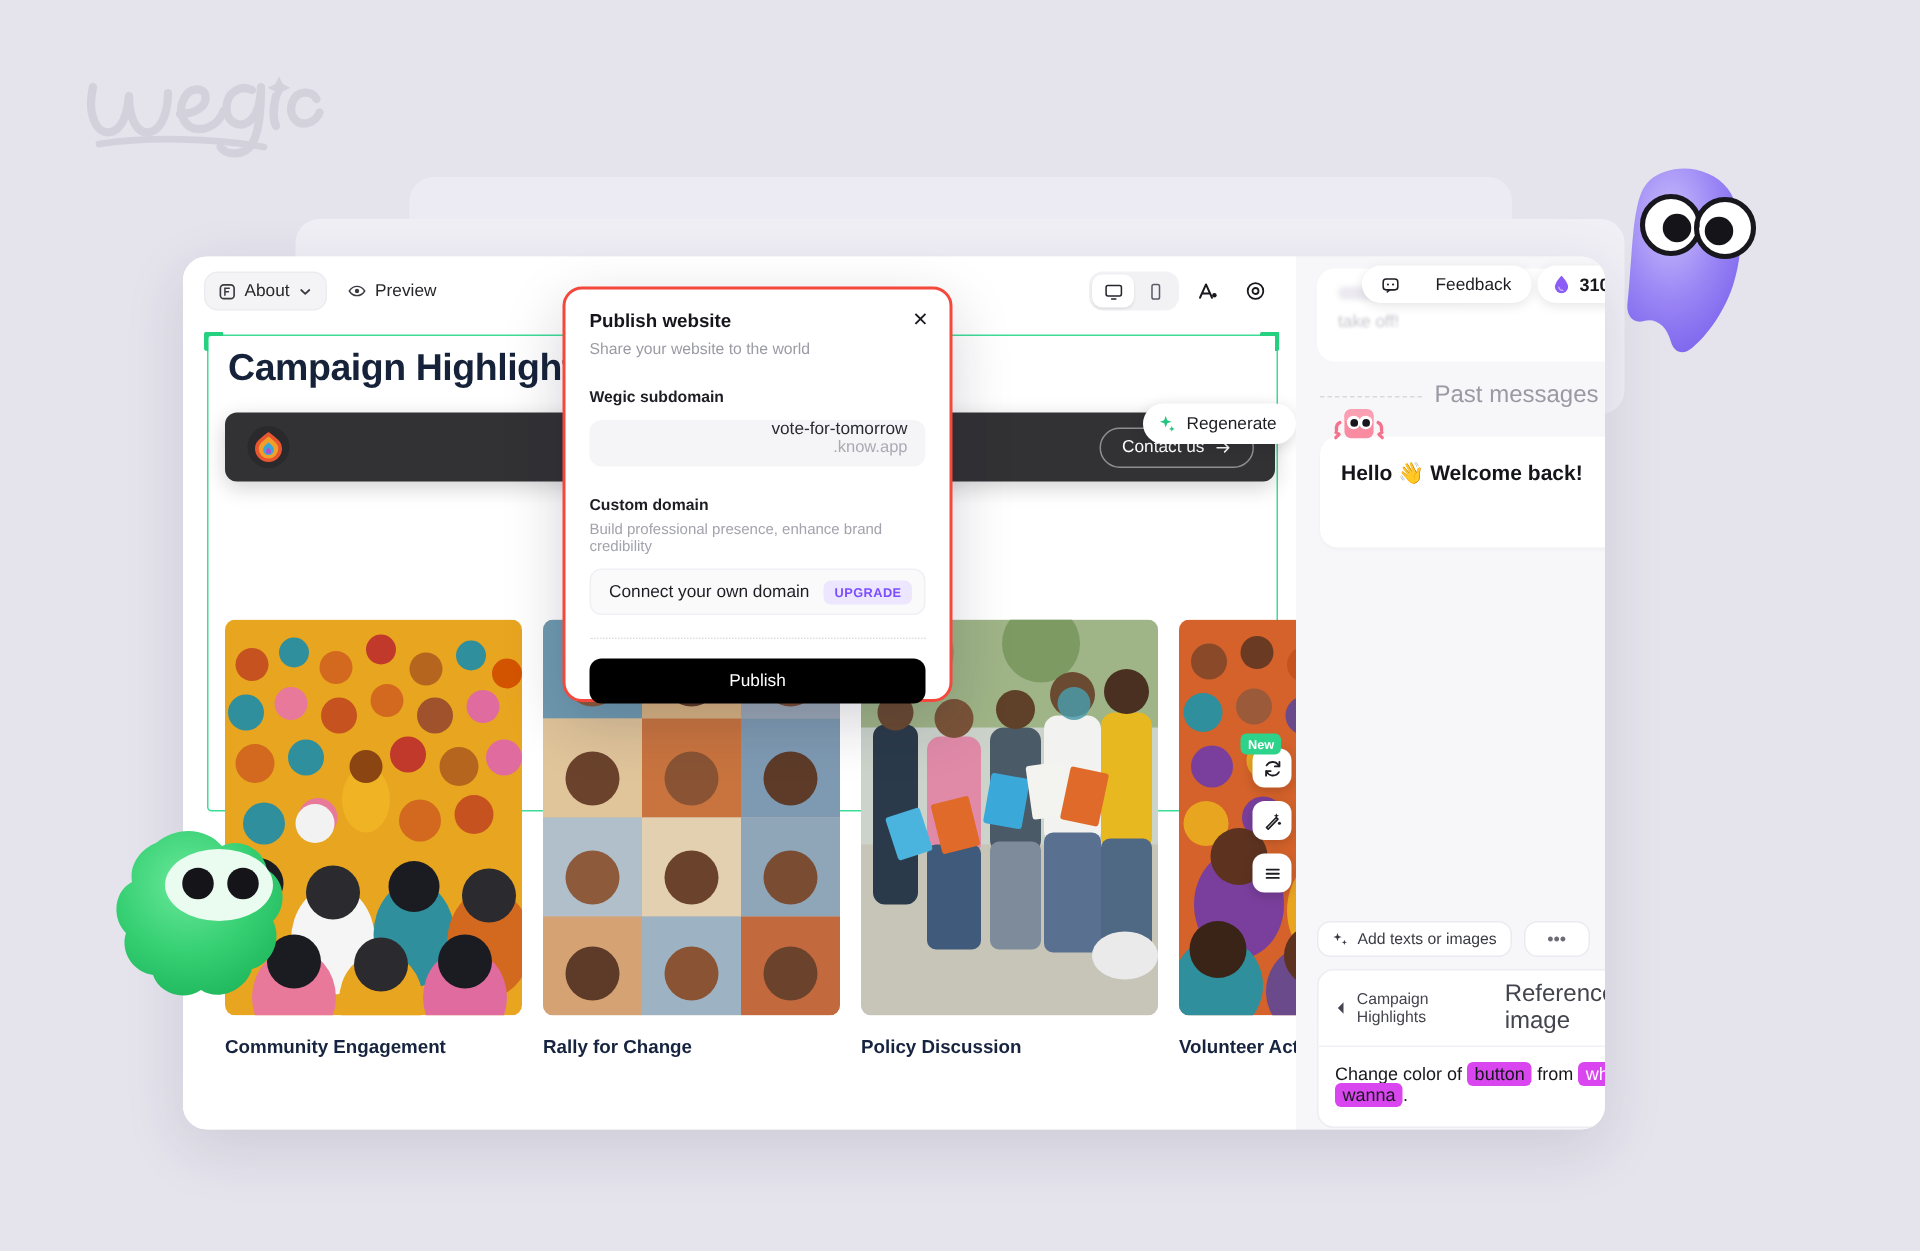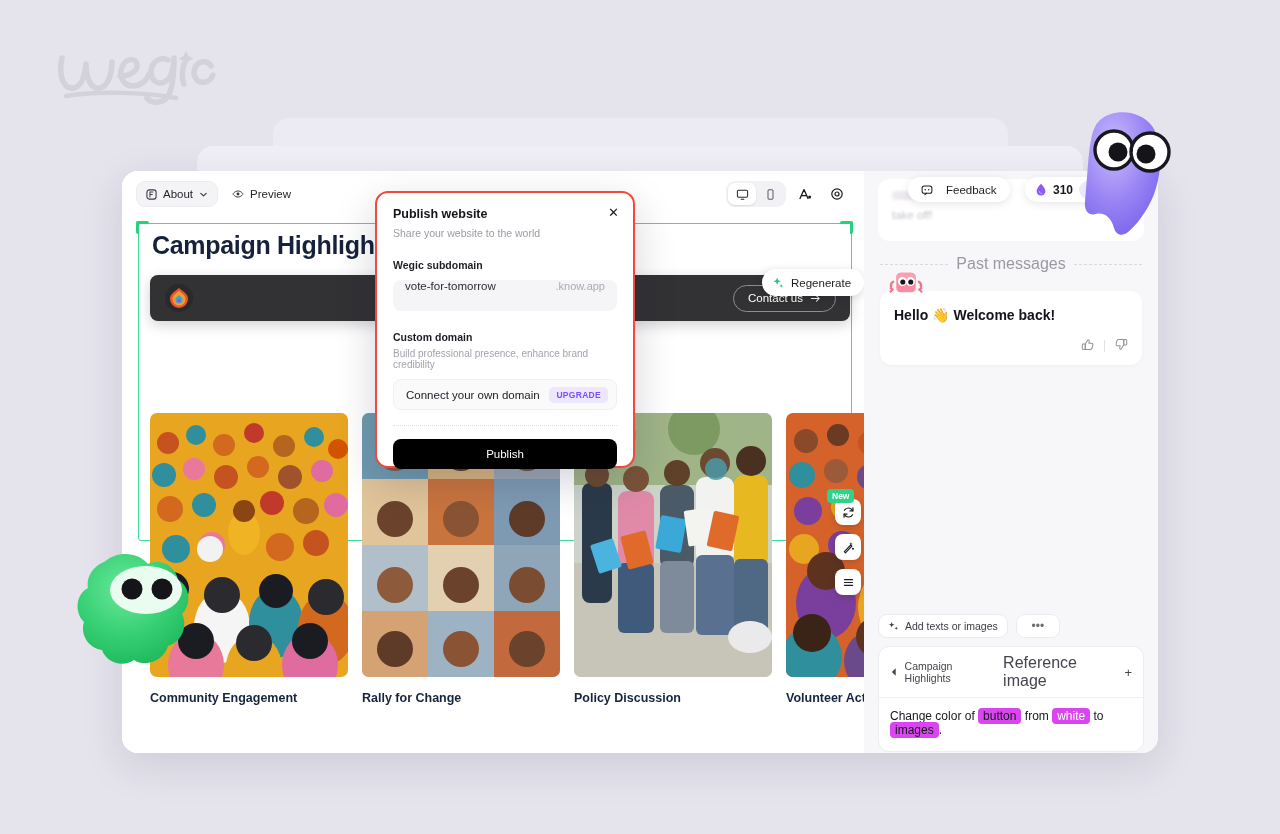--- a/index.html
+++ b/index.html
@@ -23,21 +23,21 @@
     background: #ecebf3; border-radius: 16px;
   }
   .back-card-1 {
     position: absolute; left: 197px; top: 146px; width: 886px; height: 130px;
     background: #f0eff6; border-radius: 16px;
   }
 
   
   .app-window {
     position: absolute; left: 122px; top: 171px;
-    width: 1036px; height: 582px;
+    width: 948px; height: 582px;
     background: #f7f7fa; border-radius: 16px;
     box-shadow: 0 12px 40px rgba(40,40,70,.13);
     overflow: hidden;
   }
 
   
   .editor { position: absolute; left: 0; top: 0; width: 742px; height: 582px; background:#fff; }
   .editor-toolbar {
     position: relative; height: 46px; background:#fff;
     display:flex; align-items:center; padding: 0 14px; gap: 10px;
@@ -129,21 +129,21 @@
   .chat-top { position:relative; height: 80px; }
   .ghost-msg {
     position:absolute; left: 14px; top: 8px; right: 14px; height: 62px;
     background:#fff; border-radius: 12px;
   }
   .ghost-line1 { position:absolute; left: 14px; top: 12px; width: 86px; height: 9px; background:#eceaf0; border-radius:4px; filter: blur(1.6px); }
   .ghost-line2 { position:absolute; left: 14px; top: 30px; font-size: 11.5px; color:#c6c5cd; filter: blur(1.1px); }
 
   .feedback-btn {
     position:absolute; left: 44px; top: 6px; z-index: 5;
-    display:flex; align-items:center; gap:13px;
+    display:flex; align-items:center; gap:24px;
     background:#fff; border-radius: 17px; height: 25px; padding: 0 13px;
     box-shadow: 0 2px 8px rgba(0,0,0,.10); font-size: 11.5px; color:#1d1d22; cursor:pointer;
   }
   .credits-pill {
     position:absolute; left: 161px; top: 6px; z-index: 5;
     display:flex; align-items:center; gap: 6px;
     background:#fff; border-radius: 17px; height: 25px; padding: 0 5px 0 10px;
     box-shadow: 0 2px 8px rgba(0,0,0,.10); cursor:pointer;
   }
   .credits-num { font-size: 12px; font-weight:700; color:#17171c; }
@@ -203,21 +203,21 @@
     box-shadow: 0 14px 40px rgba(20,20,50,.18); z-index: 30;
   }
   .modal-inner { padding: 14px 16px 0 16px; position:relative; height:100%; }
   .modal-title { font-size: 12.5px; font-weight:700; color:#15151b; }
   .modal-sub { margin-top: 6px; font-size: 10.5px; color:#9b9ba5; }
   .modal-close { position:absolute; right: 14px; top: 13px; cursor:pointer; color:#1a1a20; font-size: 13px; line-height:1; }
   .field-label { margin-top: 20px; font-size: 10.5px; font-weight:700; color:#1d1d24; }
   .field-hint { margin-top: 5px; font-size: 10px; color:#a3a3ad; }
   .subdomain-box {
     margin-top: 9px; height: 31px; background:#f5f5f7; border-radius: 8px;
-    display:flex; align-items:flex-start; padding: 0 12px;
+    display:flex; align-items:flex-end; padding: 0 12px; flex-direction: column;
   }
   .subdomain-val { font-size: 11.5px; color:#2b2b33; }
   .subdomain-suffix { margin-left:auto; font-size: 11px; color:#aaaab4; }
   .domain-box {
     margin-top: 9px; height: 31px; background:#fafafb; border:1px solid #f0eff4; border-radius: 8px;
     display:flex; align-items:center; padding: 0 8px 0 12px; cursor:pointer;
   }
   .domain-label { font-size: 11.5px; color:#1d1d24; }
   .domain-upgrade {
     margin-left:auto; background:#ece6fe; color:#7c4dff;
@@ -629,21 +629,21 @@
               <span class="ctx-ref">Reference image</span>
               <span class="ctx-plus">+</span>
             </span>
           </div>
           <div class="input-text">
             <span>Change color of</span>
             <span class="tok">button</span>
             <span>from</span>
             <span class="tok white">white</span>
             <span>to</span>
-            <span class="tok black">images</span><span>.</span>
+            <span class="tok black">wanna</span><span>.</span>
           </div>
         </div>
       </div>
     </div>
   </div>
 
   <div class="modal">
     <div class="modal-inner">
       <div class="modal-title">Publish website</div>
       <div class="modal-close">✕</div>

